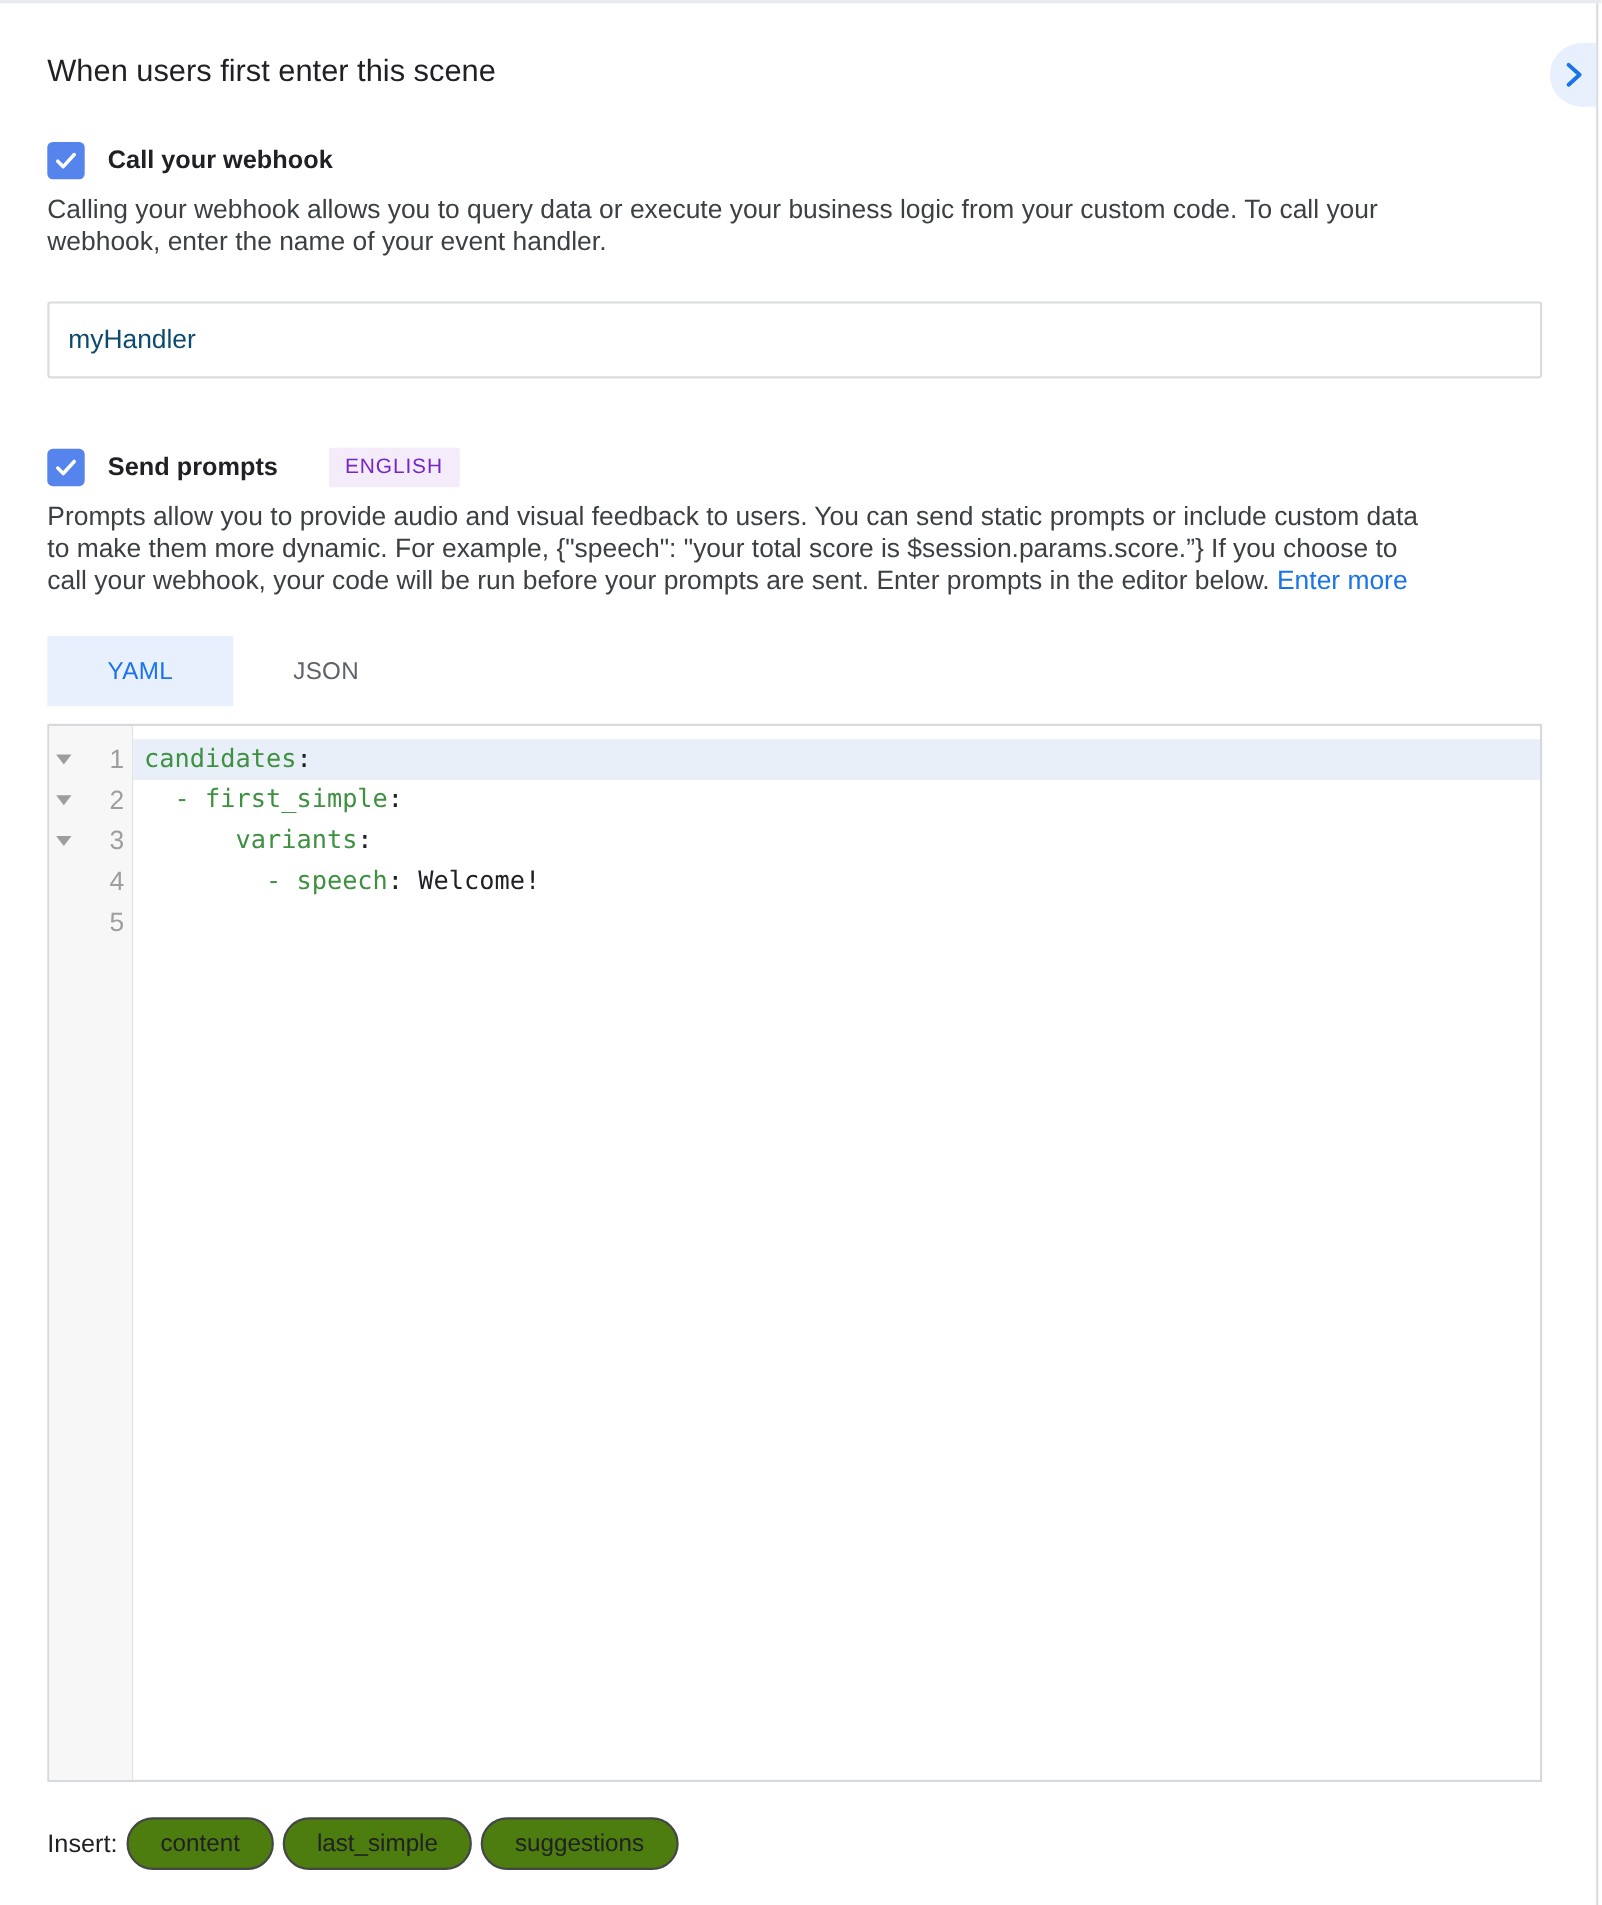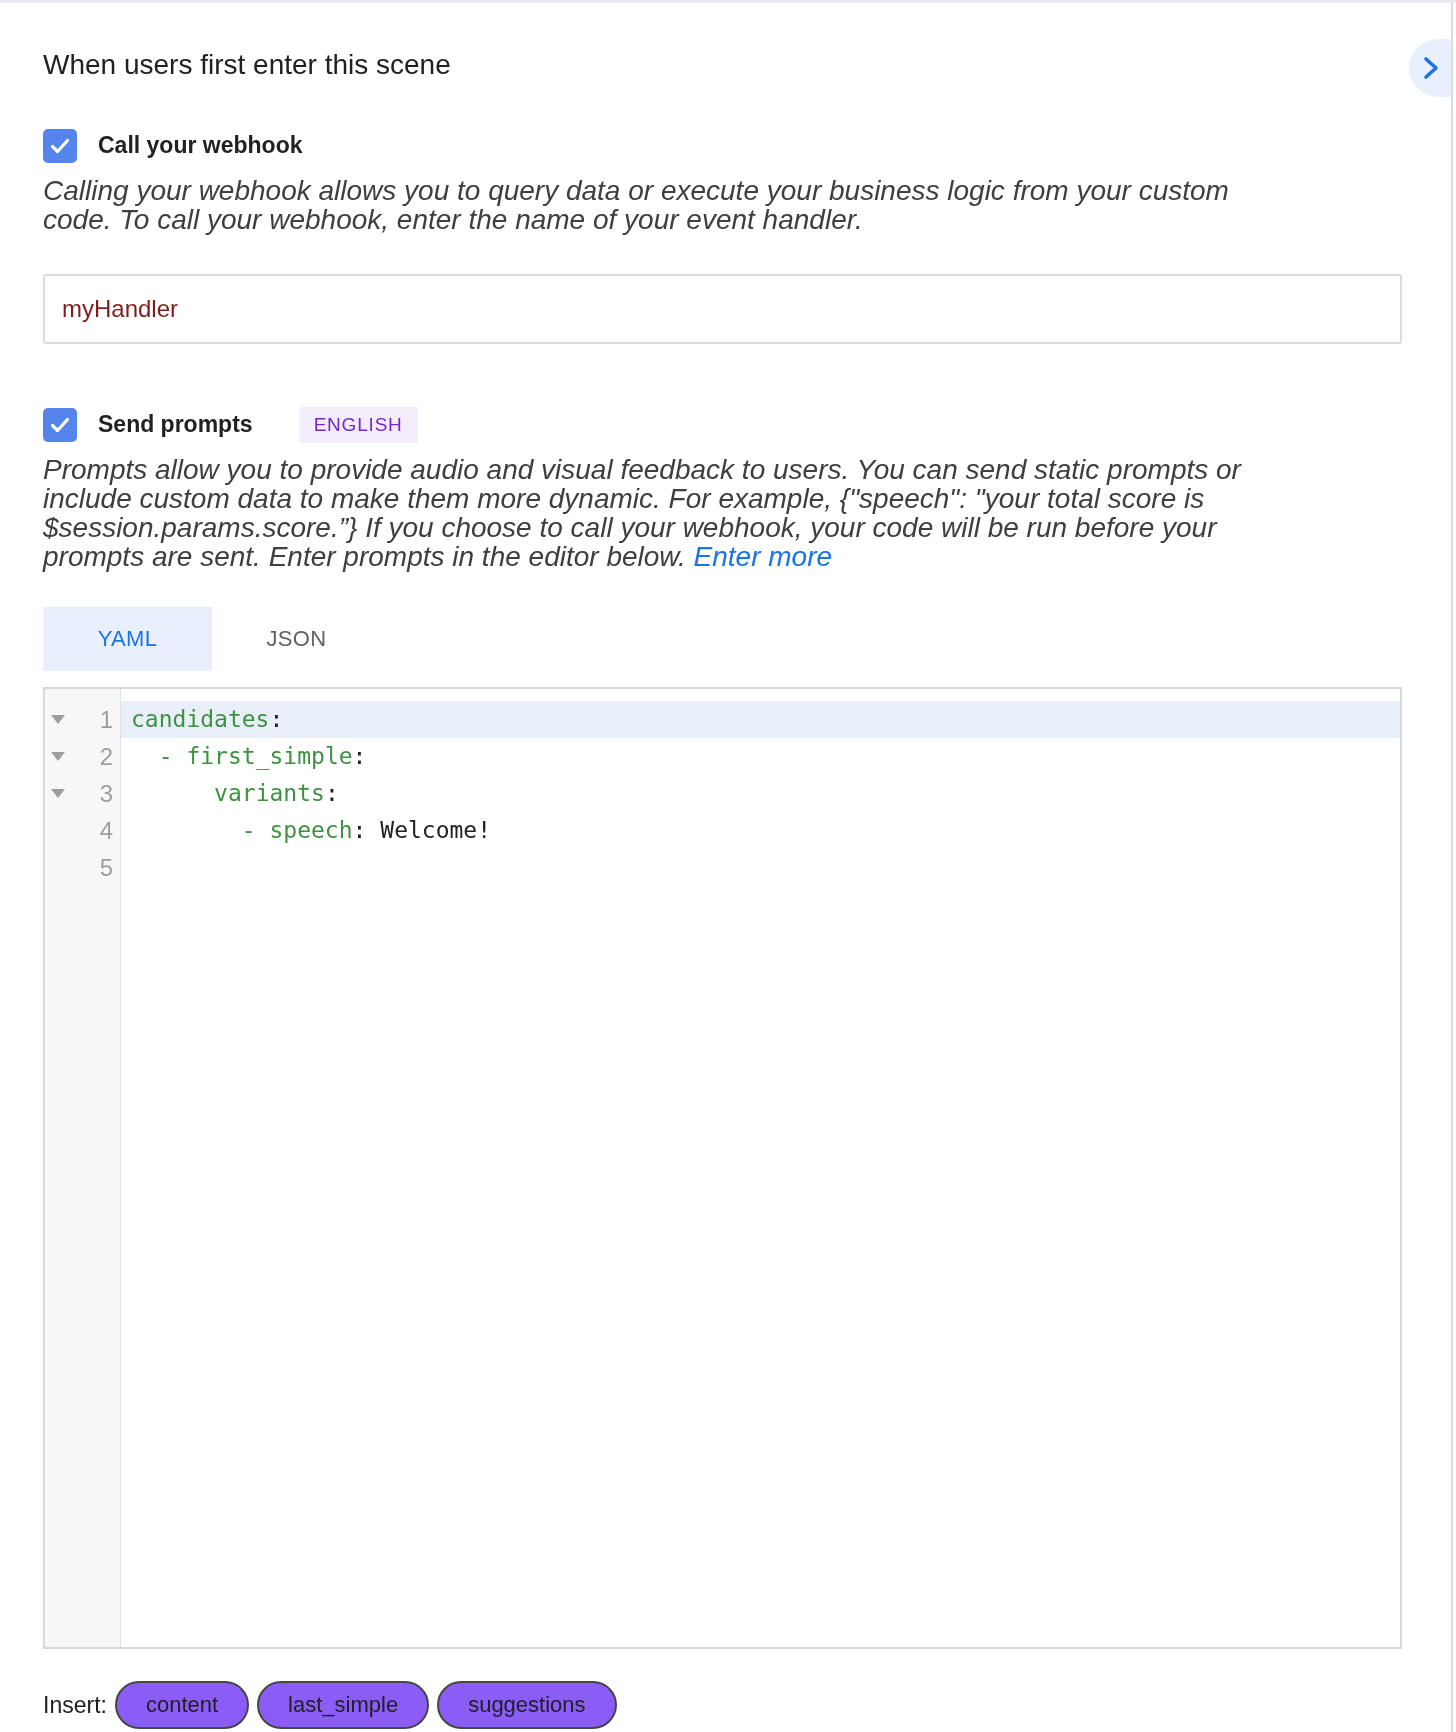--- a/index.html
+++ b/index.html
@@ -19,27 +19,27 @@
 
   .page-title { font-size: 28px; font-weight: 400; color: #202124; line-height: 34px; }
 
   .check-row { display: flex; align-items: center; margin-top: 46px; height: 35px; }
   .checkbox {
     width: 34px; height: 34px; border-radius: 5px; background: #5585ec;
     display: flex; align-items: center; justify-content: center; flex: none; cursor: pointer;
   }
   .check-row .row-label { margin-left: 21px; font-size: 23px; font-weight: 700; color: #202124; }
 
-  .desc { margin-top: 13px; width: 1250px; font-size: 28px; line-height: 29px; color: #3c4043; font-style: italic; }
+  .desc { margin-top: 13px; width: 1250px; font-size: 24px; line-height: 29px; color: #3c4043; }
   .desc a { color: #1a73e8; text-decoration: none; cursor: pointer; }
 
   .handler-input {
     display: block; margin-top: 40px; width: 100%; height: 70px;
     border: 2px solid #dadce0; border-radius: 3px; outline: none;
-    padding: 0 17px; font-size: 24px; color: #7f1d1d;
+    padding: 0 17px; font-size: 24px; color: #0c4a6e;
     font-family: "Liberation Sans", sans-serif; background: #fff;
   }
 
   .check-row.second { margin-top: 63px; }
   .lang-badge {
     margin-left: 46px; background: #f4ecfb; color: #7627c8;
     font-size: 19px; font-weight: 500; letter-spacing: 0.8px;
     padding: 7px 15px; border-radius: 2px;
   }
 
@@ -76,21 +76,21 @@
     font-size: 23px; padding-left: 10px;
   }
   .code-line.active { background: #e8eff9; }
   .tok-key { color: #3f9142; }
   .tok-plain { color: #202124; }
 
   .insert-row { display: flex; align-items: center; gap: 8px; margin-top: 32px; }
   .insert-label { font-size: 23px; color: #202124; }
   .chip {
     height: 48px; padding: 13px 29px; border: 2px solid #444746; border-radius: 24px;
-    background: #8b5cf6; display: flex; align-items: center; justify-content: center;
+    background: #4d7c0f; display: flex; align-items: center; justify-content: center;
     font-size: 22px; color: #202124; font-family: "Liberation Sans", sans-serif; cursor: pointer;
   }
 </style>
 </head>
 <body>
 
 <div class="panel-top-border"></div>
 <div class="panel-right-border"></div>
 
 <div class="collapse-pill">

